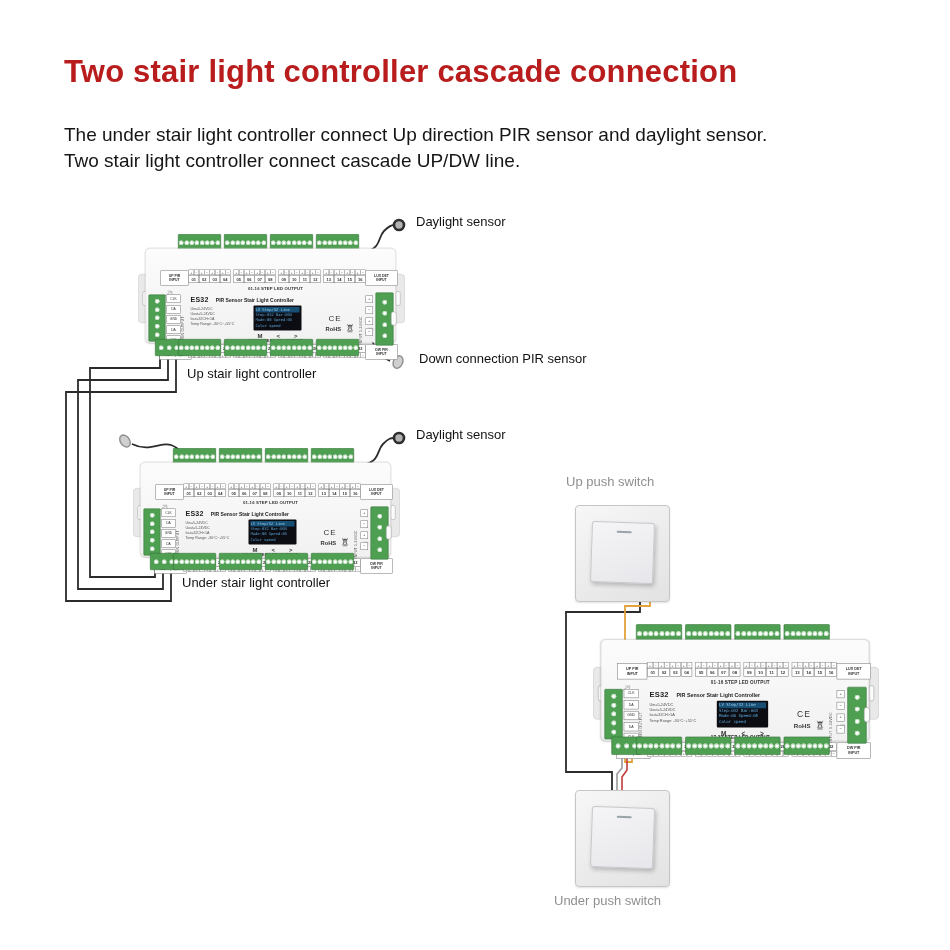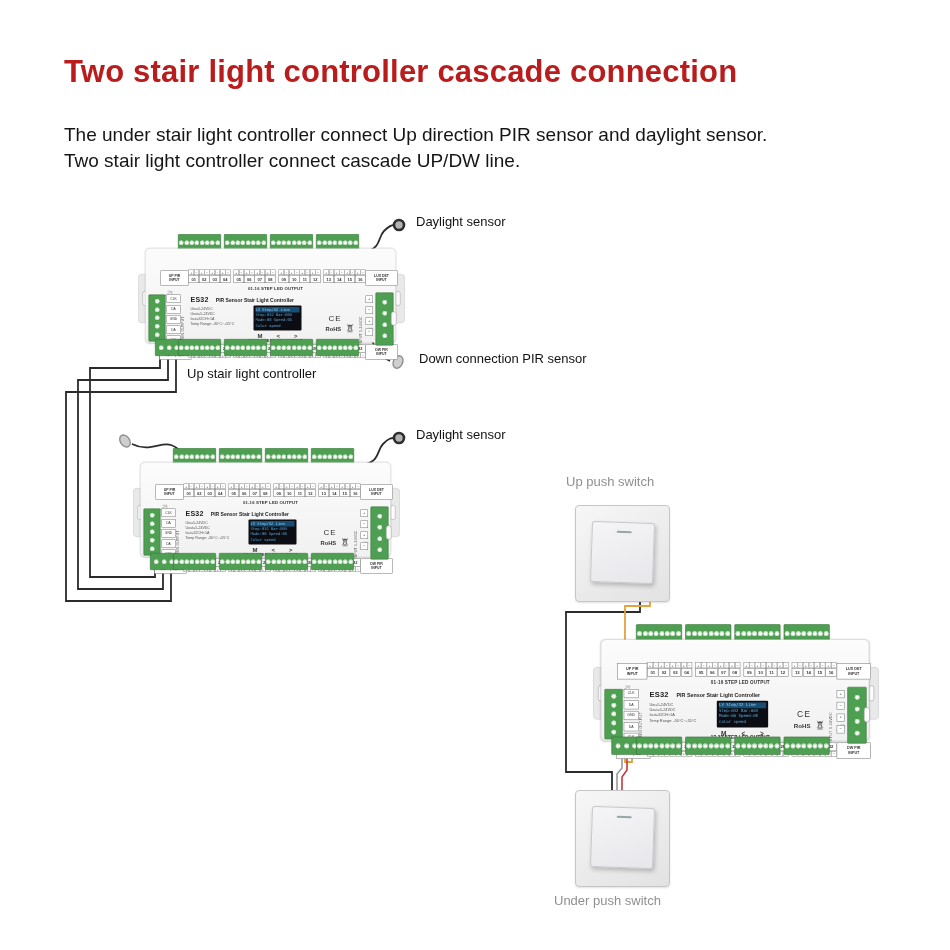--- a/index.html
+++ b/index.html
@@ -123,20 +123,21 @@
     <circle cx="399" cy="438" r="5" fill="#b3b3b3" stroke="#2e2e2e" stroke-width="2.6"></circle>
 
     <ellipse cx="398" cy="362" rx="6.5" ry="4.6" transform="rotate(-65 398 362)" fill="#cfcfcf" stroke="#8f8f8f" stroke-width="1.4"></ellipse>
     <ellipse cx="125" cy="441" rx="6.5" ry="4.6" transform="rotate(55 125 441)" fill="#cfcfcf" stroke="#8f8f8f" stroke-width="1.4"></ellipse>
   </svg>
 
   <div class="lbl" style="left:416px;top:214px;">Daylight sensor</div>
   <div class="lbl" style="left:419px;top:351px;">Down connection PIR sensor</div>
   <div class="lbl" style="left:187px;top:366px;">Up stair light controller</div>
   <div class="lbl" style="left:416px;top:427px;">Daylight sensor</div>
+  <div class="lbl" style="left:182px;top:575px;">Under stair light controller</div>
   <div class="lbl gray" style="left:566px;top:474px;">Up push switch</div>
   <div class="lbl gray" style="left:554px;top:893px;">Under push switch</div>
 
   <div class="ctl-slot" id="ctl-up" style="left:135px;top:230px;transform:scale(0.5);">
   <div class="ctl">
     <div class="ear l">
           <div class="slot"></div>
         </div>
     <div class="ear r">
           <div class="slot"></div>

